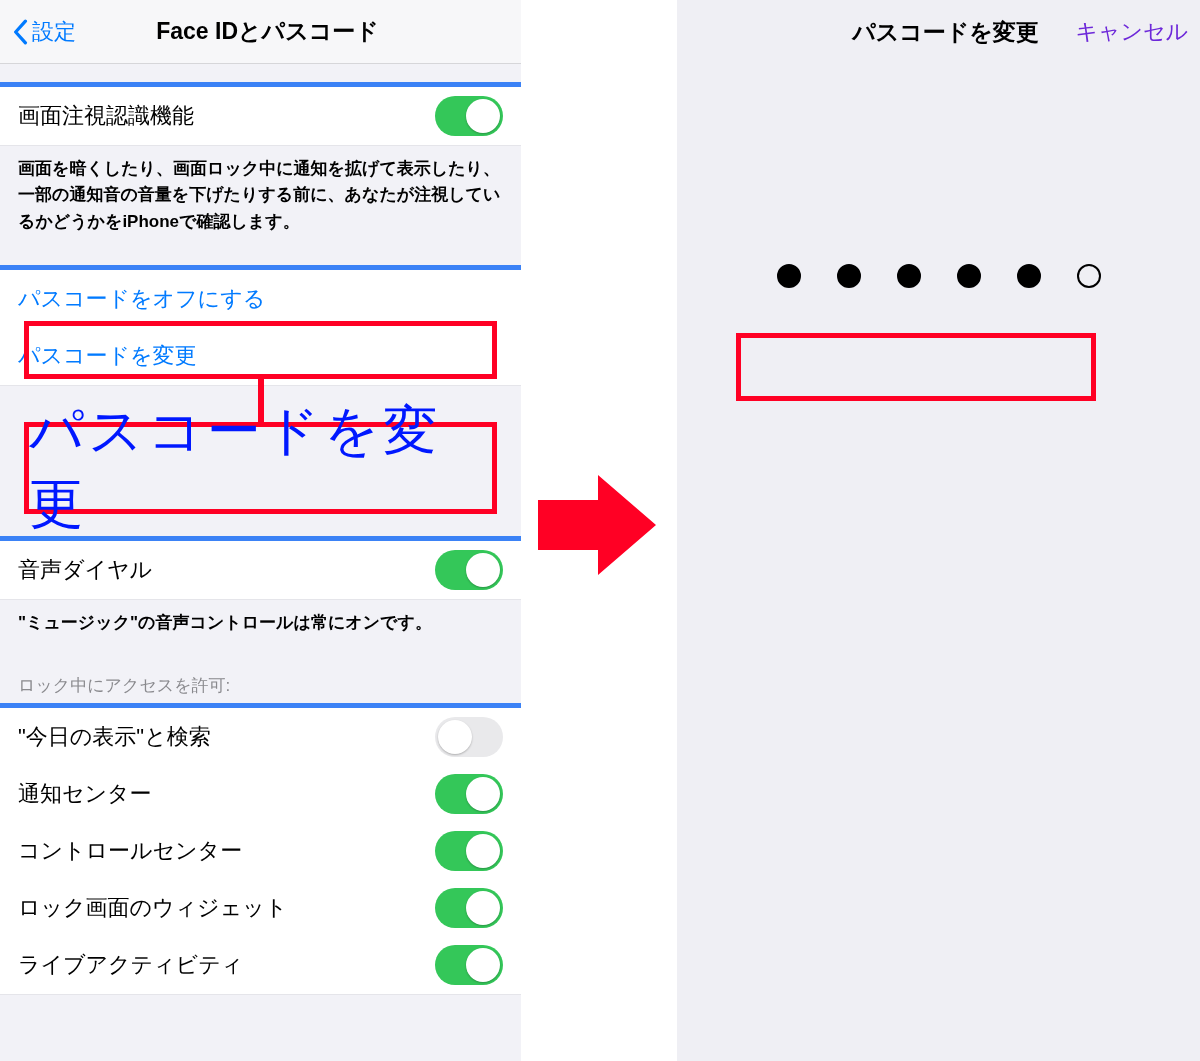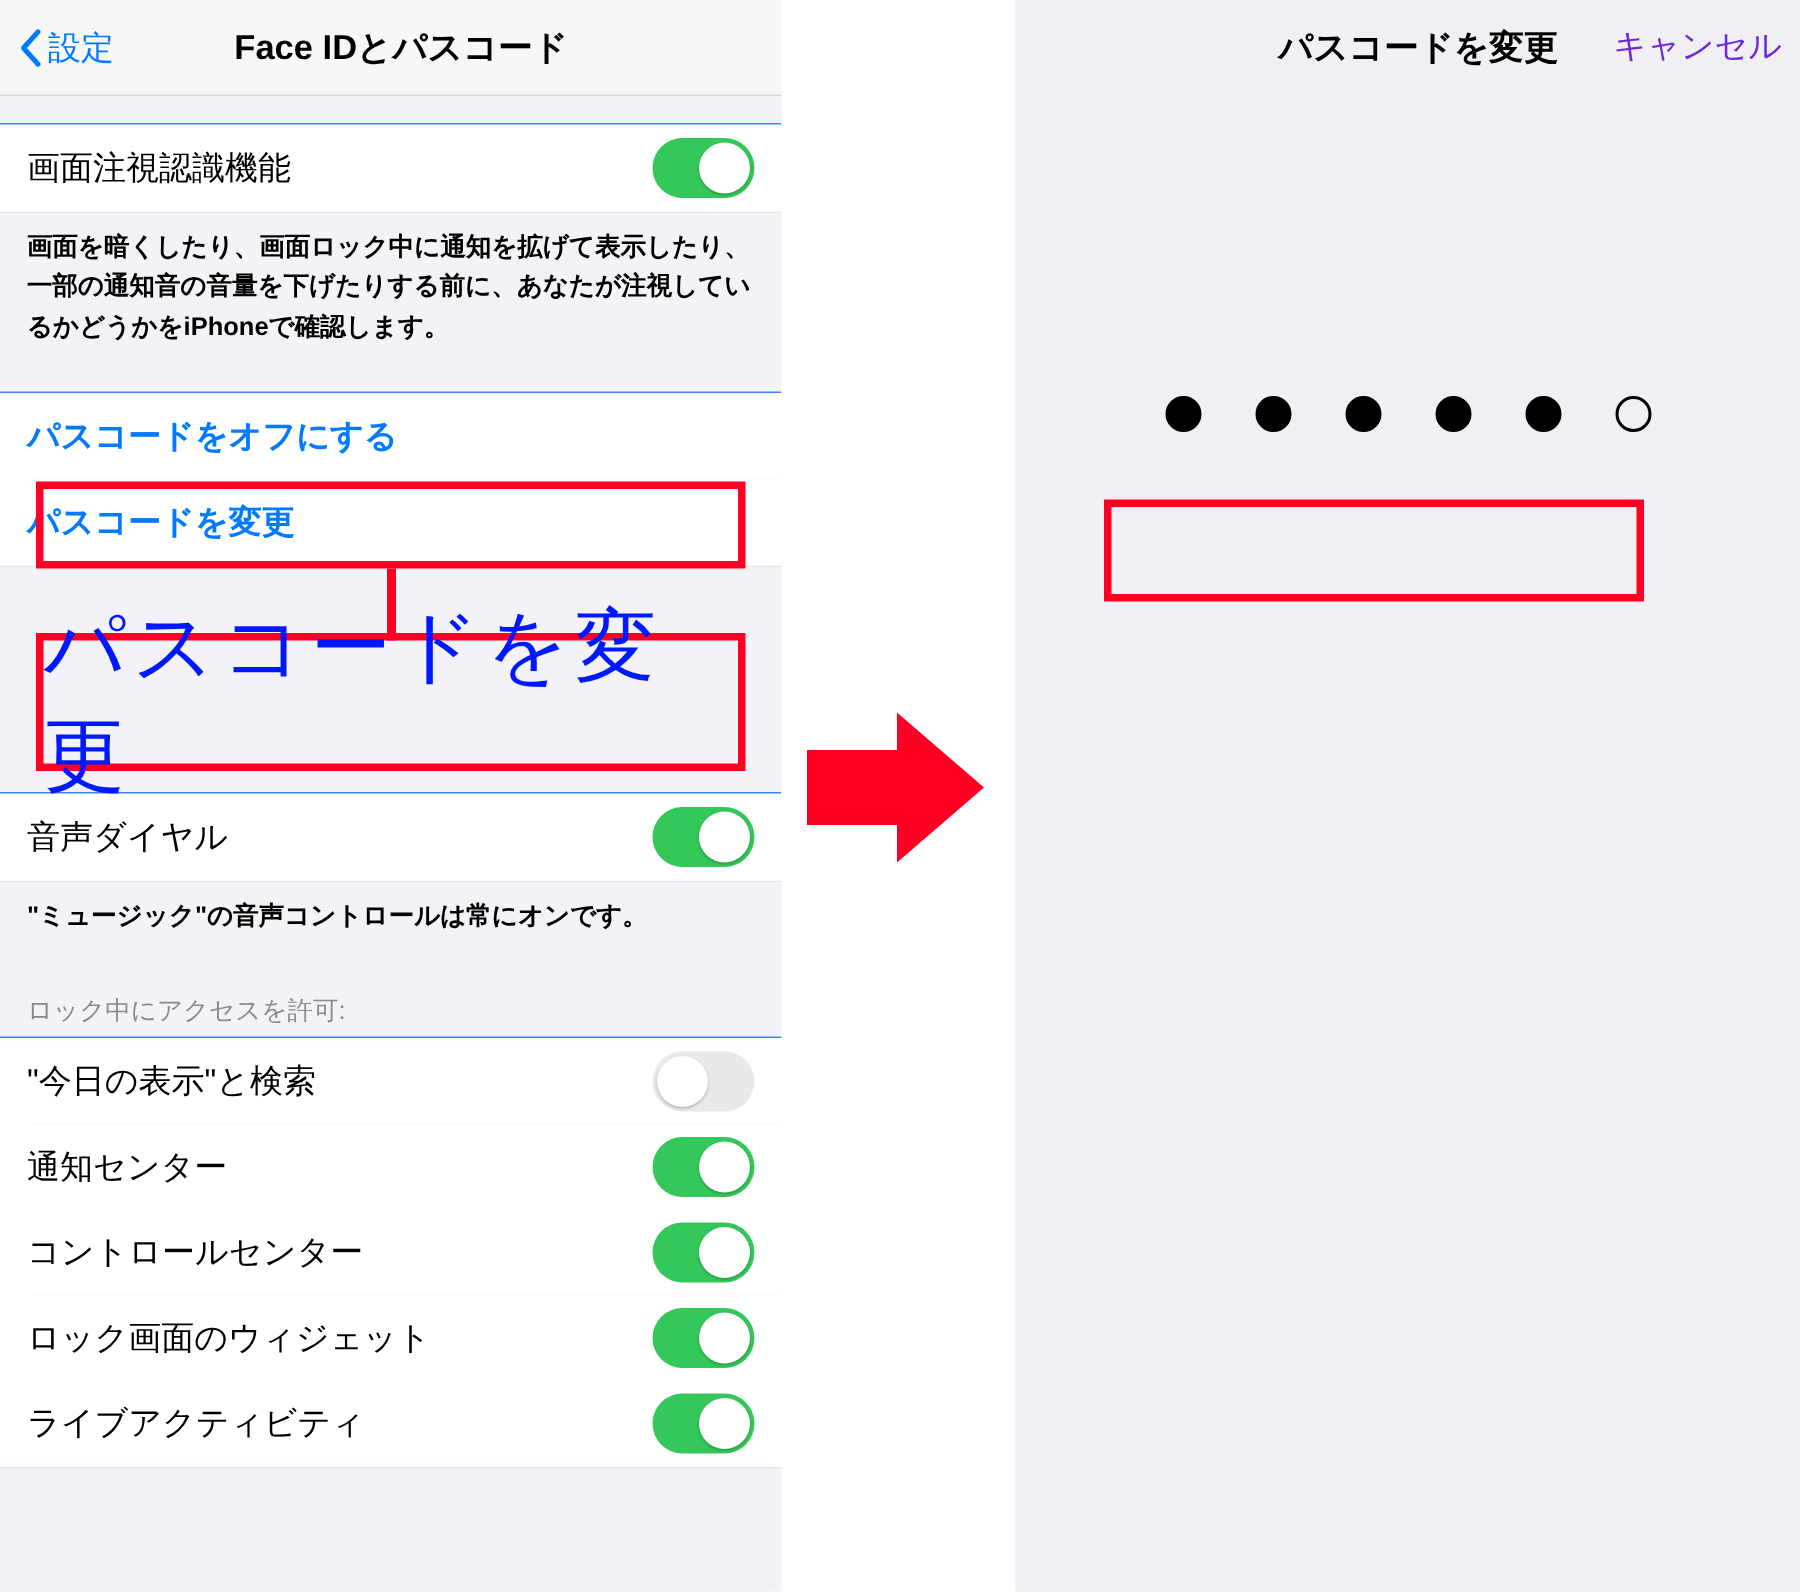--- a/index.html
+++ b/index.html
@@ -11,20 +11,21 @@
     overflow:hidden;
   }
 
   
   .phone-left { width:521px; height:1061px; background:#f2f2f7; overflow:hidden; display:flex; flex-direction:column;}
   .nav-bar {
     height:64px;
     background:#f7f7f9;
     border-bottom:1px solid #d6d6d9;
     display:flex;
+    align-items:center;
     padding:16px 12px;
     position:relative;
   }
   .nav-back { display:flex; align-items:center; color:#007aff; font-size:22px; cursor:pointer;}
   .nav-back svg { width:16px; height:26px; }
   .nav-title {
     position:absolute; left:14px; right:0; text-align:center; font-size:23px; font-weight:600; color:#000;
     pointer-events:none;
   }
 
@@ -44,22 +45,22 @@
     color:#000;
     position:relative;
   }
   .cell + .cell { border-top:1px solid #e5e5ea; }
   .cell-stack .cell:not(:first-child){ border-top:none;}
   .cell-stack .cell:not(:last-child)::after{
     content:""; position:absolute; left:18px; right:0; bottom:0; height:1px; background:#e5e5ea;
   }
   .cell-stack .cell{ border-bottom:none; border-top:none;}
   .cell-stack { border-top:1px solid #e5e5ea00; background:#fff; border-radius:0;}
-  .cell-stack{ border-top:2px solid #3b82f6; border-bottom:1px solid #e5e5ea;}
-  .cell-link { color:#007aff;font-weight:bold; }
+  .cell-stack{ border-top:6px solid #3b82f6; border-bottom:1px solid #e5e5ea;}
+  .cell-link { color:#007aff; }
   .footer-note { color:#000000; font-size:17px; line-height:1.55; padding:10px 18px 0 18px;font-weight:bold;}
   .header-note { color:#8a8a8e; font-size:17px; padding:20px 18px 6px 18px;}
 
   
   .toggle {
     margin-left:auto; width:68px; height:40px; border-radius:40px; position:relative;
   }
   .toggle.on { background:#34c759;}
   .toggle.off{ background:#e9e9eb;}
   .toggle .knob{

